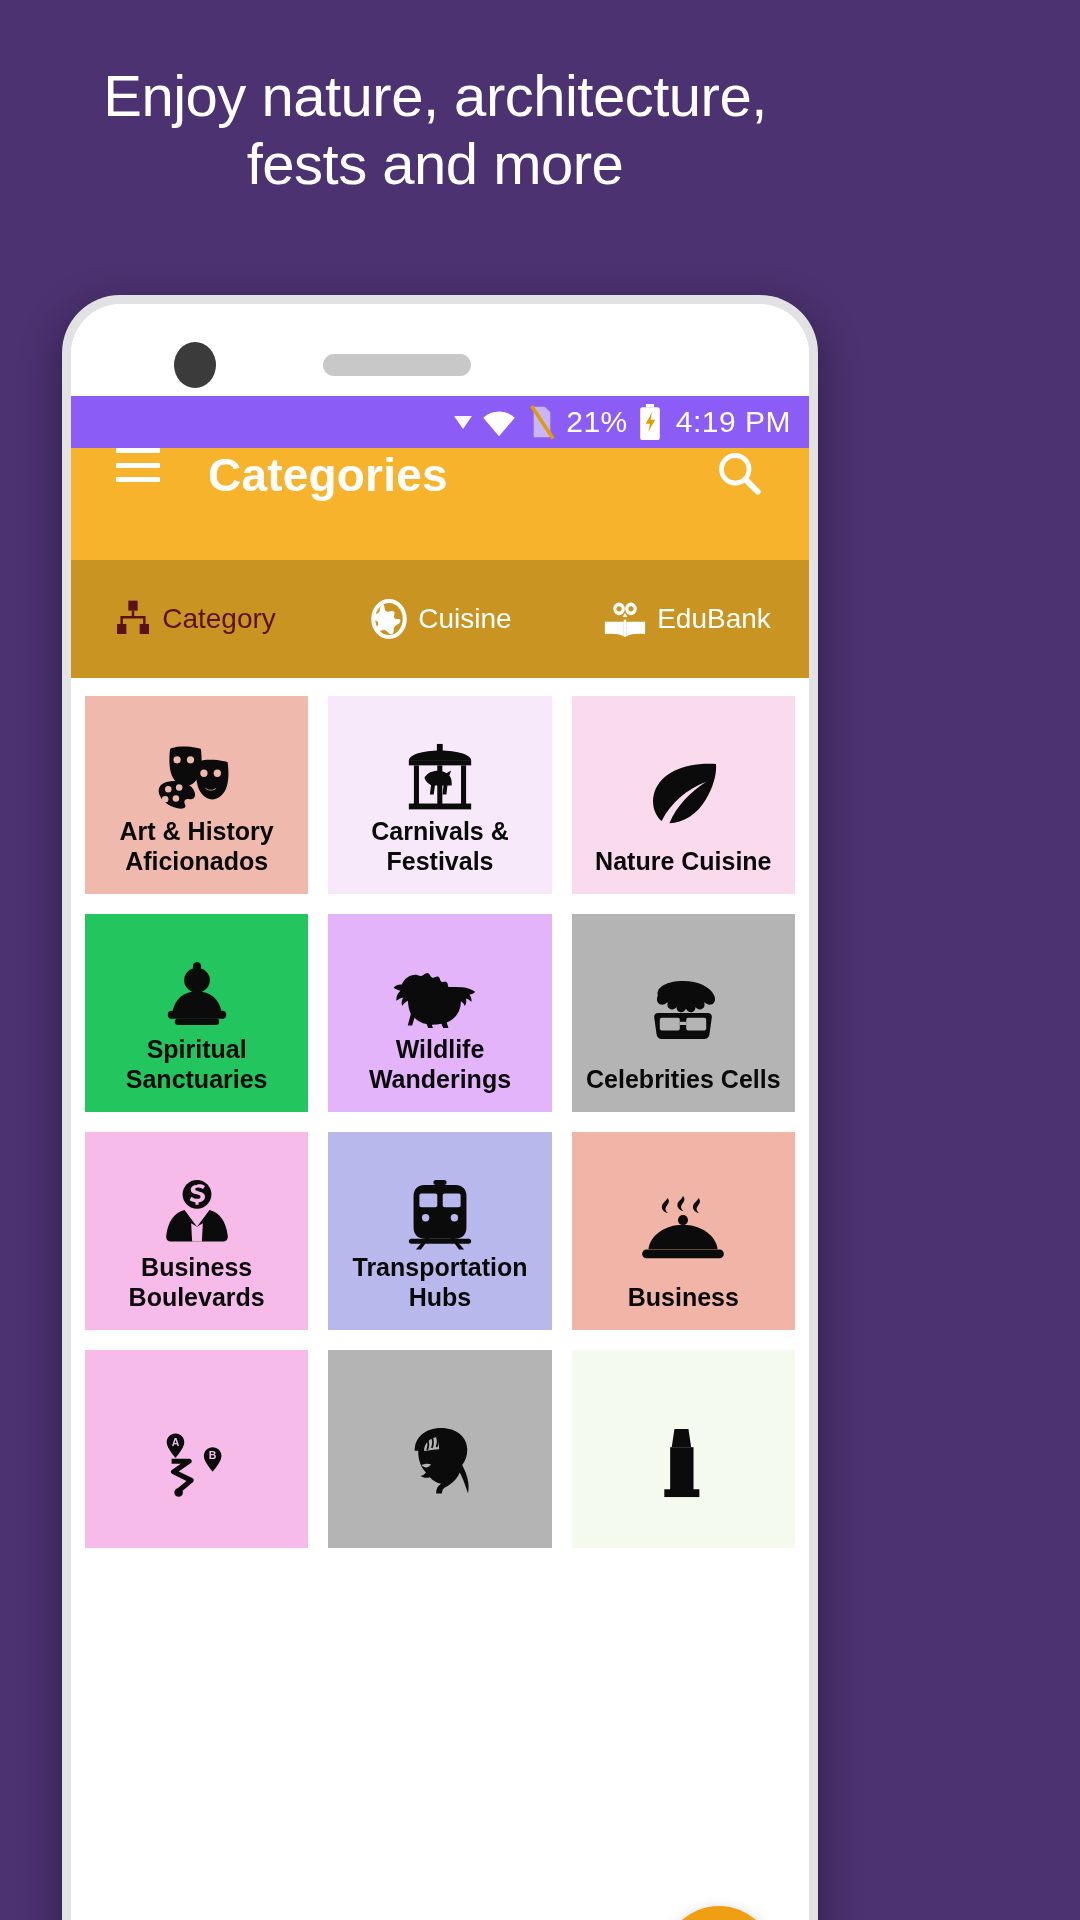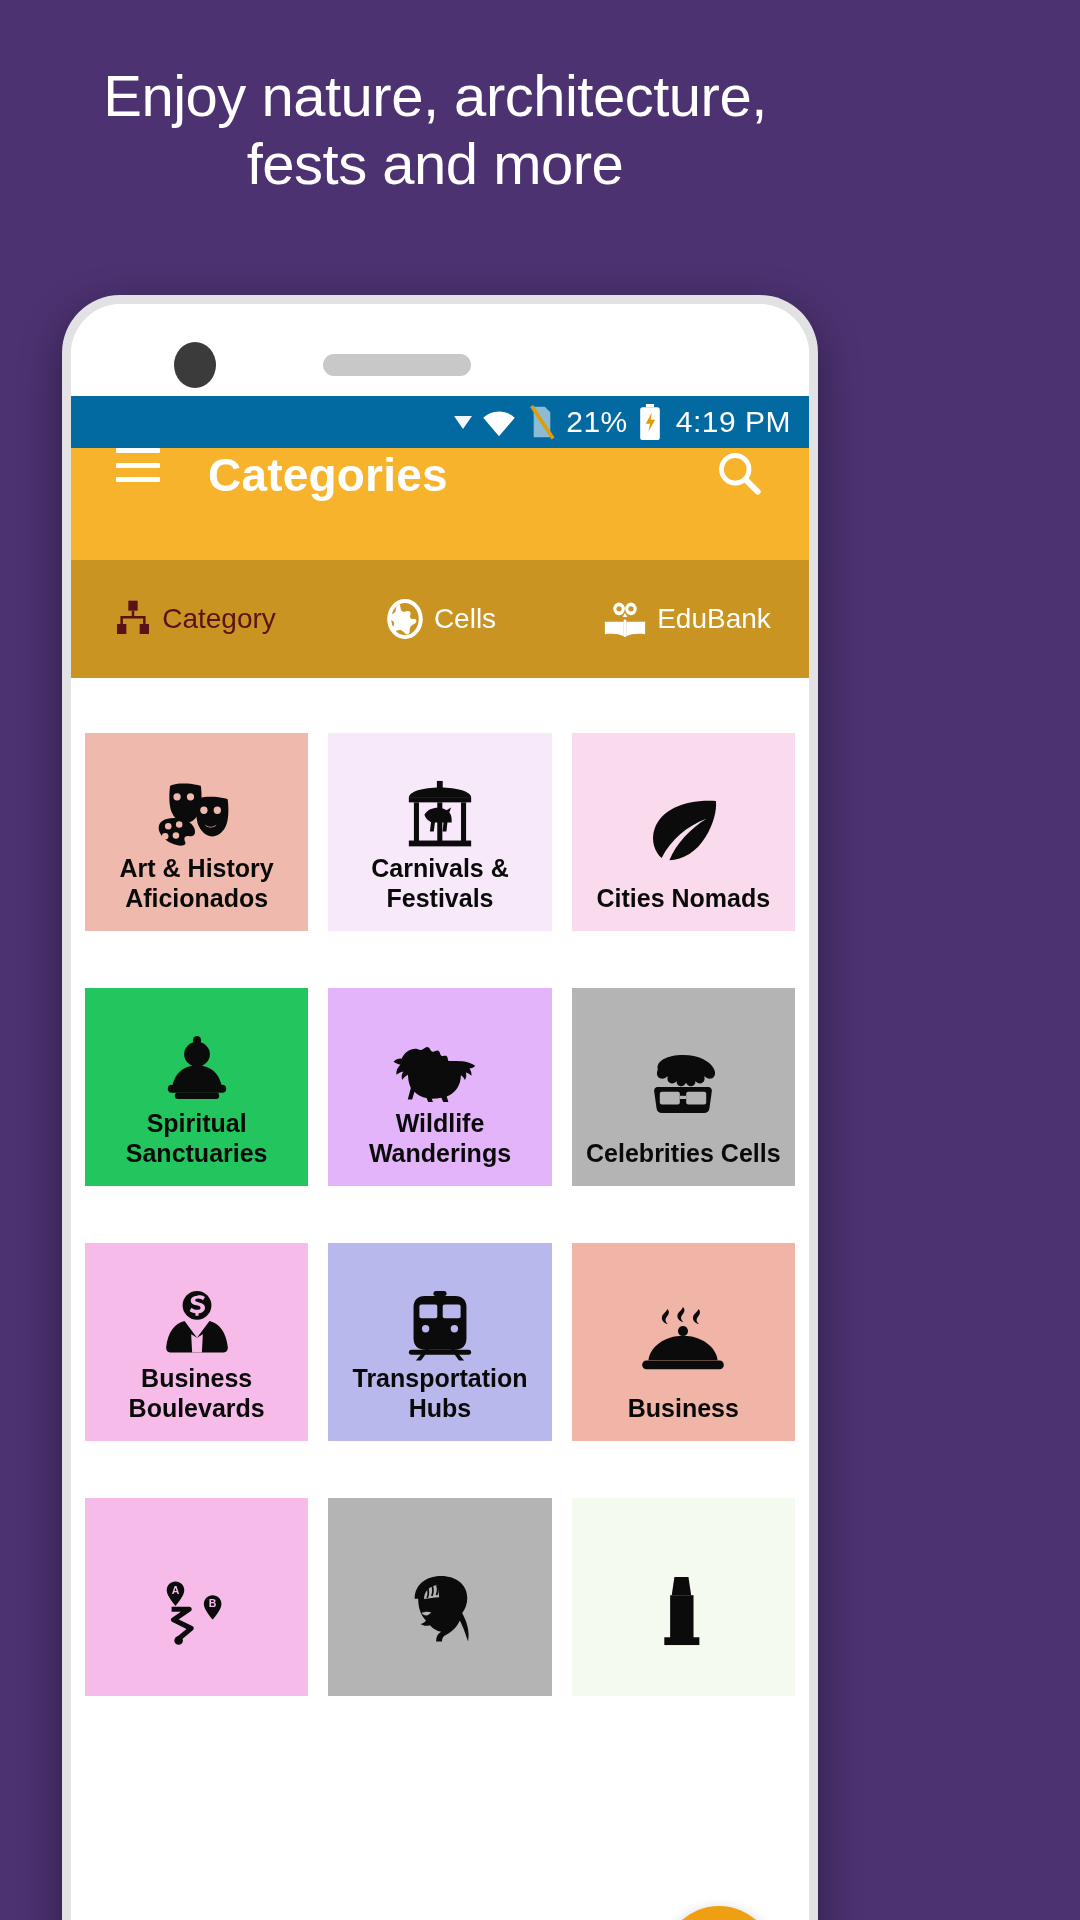--- a/index.html
+++ b/index.html
@@ -67,21 +67,21 @@
     position: absolute;
     left: 0; top: 92px;
     width: 738px; height: 1580px;
     background: #ffffff;
     overflow: hidden;
   }
 
   
   .statusbar {
     height: 52px;
-    background: #0369a1;
+    background: #8b5cf6;
     display: flex;
     align-items: center;
     justify-content: flex-end;
     padding-right: 18px;
     gap: 10px;
     color: #ffffff;
     font-size: 29px;
     font-weight: 500;
   }
   .sb-ic { display: flex; align-items: center; }
@@ -150,21 +150,20 @@
   }
   .card {
     height: 198px;
     display: flex;
     flex-direction: column;
     align-items: center;
     justify-content: space-between;
     padding: 44px 10px 18px 10px;
     cursor: pointer;
     position: relative;
-    margin-top: 37px;
   }
   .card-ic {
     flex: 1;
     display: flex; align-items: center; justify-content: center;
     width: 100%;
   }
   .card-ic svg { display: block; }
   .card-label {
     font-size: 25px;
     font-weight: 700;
@@ -260,21 +259,21 @@
           <span class="tab-label">Category</span>
         </div>
 
         <div class="tab">
           <span class="tab-ic">
             <svg width="42" height="42" viewBox="0 0 24 24">
               <ellipse cx="12" cy="12" rx="9" ry="10.3" fill="none" stroke="#fff" stroke-width="2.3"></ellipse>
               <path d="M8.6 3.4c1.4 1.6.4 3.3 1.9 4.2 1.7 1 3.2-.9 4.4.3 1 1-.7 2.4.3 3.6 1 1.2 3-.2 3.3 1.4.3 1.8-2.4 2.2-3.4 3.6-.9 1.3.2 3.3-1.3 4-1.6.8-2.4-1.6-4-2.1-1.8-.6-3.4 1.3-4.5-.2-1-1.4 1-2.6.4-4.2-.6-1.6-3-1.3-3-3 0-1.8 2.6-1.6 3.6-3 1-1.3-.2-3.3 2.3-4.6z" fill="#fff"></path>
             </svg>
           </span>
-          <span class="tab-label">Cells</span>
+          <span class="tab-label">Cuisine</span>
         </div>
 
         <div class="tab">
           <span class="tab-ic">
             <svg width="48" height="42" viewBox="0 0 26 24">
               <ellipse cx="9.6" cy="6.2" rx="3.3" ry="3.6" fill="#fff"></ellipse>
               <ellipse cx="16.4" cy="6.2" rx="3.3" ry="3.6" fill="#fff"></ellipse>
               <circle cx="9.6" cy="6.2" r="1.5" fill="#c99422"></circle>
               <circle cx="16.4" cy="6.2" r="1.5" fill="#c99422"></circle>
               <path d="M13 8.6l-1.4 2.2h2.8L13 8.6z" fill="#fff"></path>
@@ -324,21 +323,21 @@
           </span>
           <span class="card-label">Carnivals &amp; Festivals</span>
         </div>
 
         <div class="card" style="background:#fadbee">
           <span class="card-ic">
             <svg width="78" height="66" viewBox="0 0 40 34">
               <path d="M37 2C22 1 9 6 5.4 16.2 3.2 22.6 5.6 28.6 9 31.4 13.8 22 22 15 32 11.2 23.6 16.6 16.6 23.8 13 32.6c7-.2 14.2-4.6 18.6-12C35.8 13.8 37.4 7 37 2z" fill="#0b0b0b"></path>
             </svg>
           </span>
-          <span class="card-label">Cities Nomads</span>
+          <span class="card-label">Nature Cuisine</span>
         </div>
 
         <div class="card" style="background:#22c55e">
           <span class="card-ic">
             <svg width="72" height="74" viewBox="0 0 36 38">
               <ellipse cx="18" cy="3.4" rx="2.1" ry="2.4" fill="#0b0b0b"></ellipse>
               <ellipse cx="18" cy="10.4" rx="6.6" ry="6.4" fill="#0b0b0b"></ellipse>
               <path d="M18 16c6.8 0 11.4 4.2 12.6 10.4H5.4C6.6 20.2 11.2 16 18 16z" fill="#0b0b0b"></path>
               <rect x="3" y="26" width="30" height="4.2" rx="2.1" fill="#0b0b0b"></rect>
               <rect x="6.6" y="30" width="22.8" height="3.4" rx="1.7" fill="#0b0b0b"></rect>

